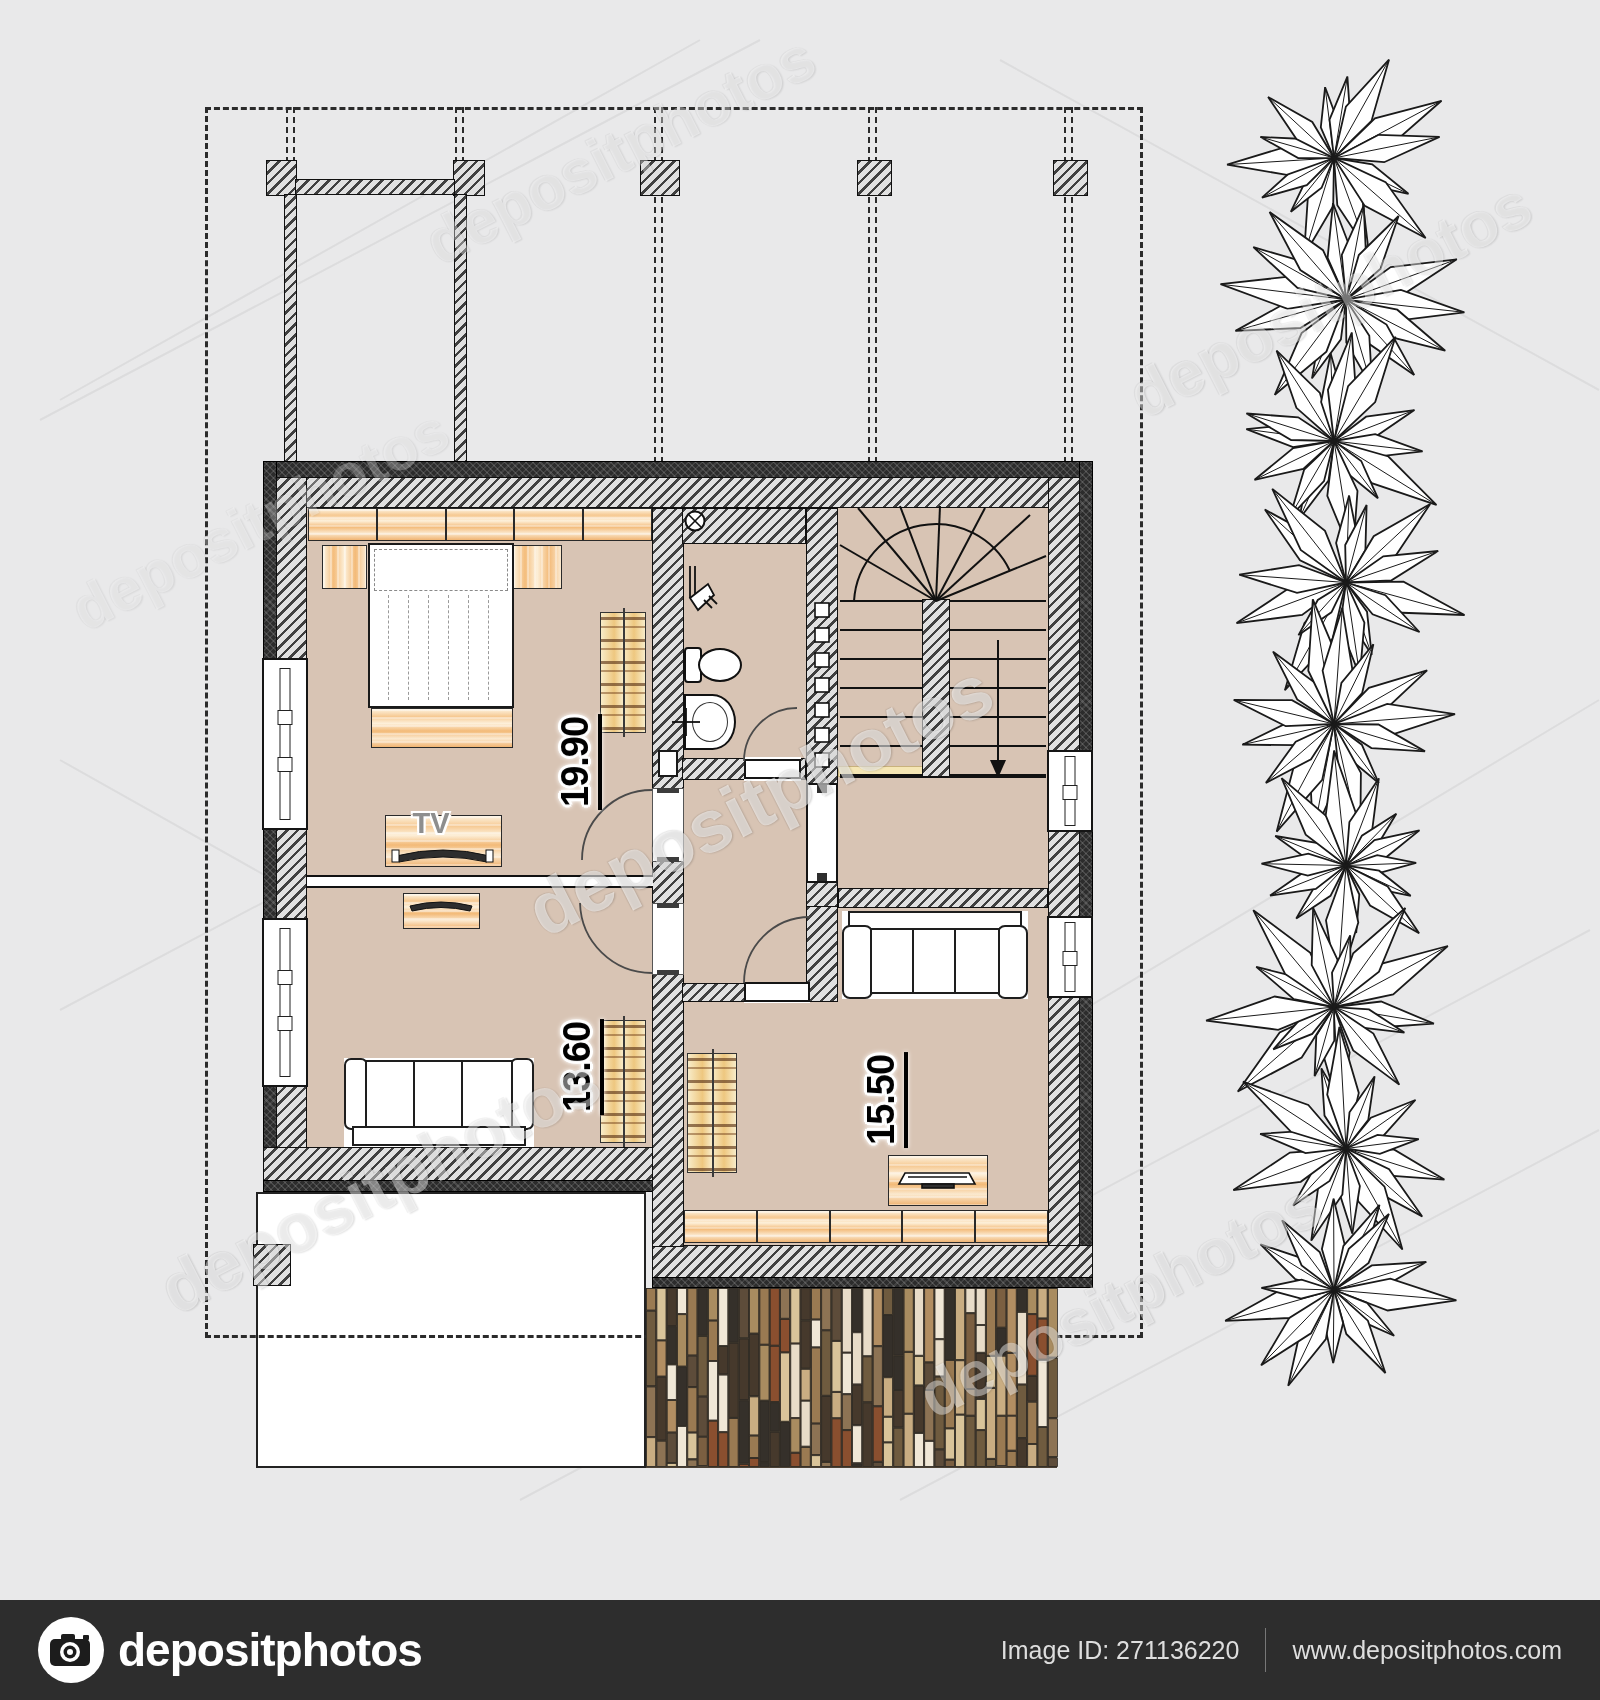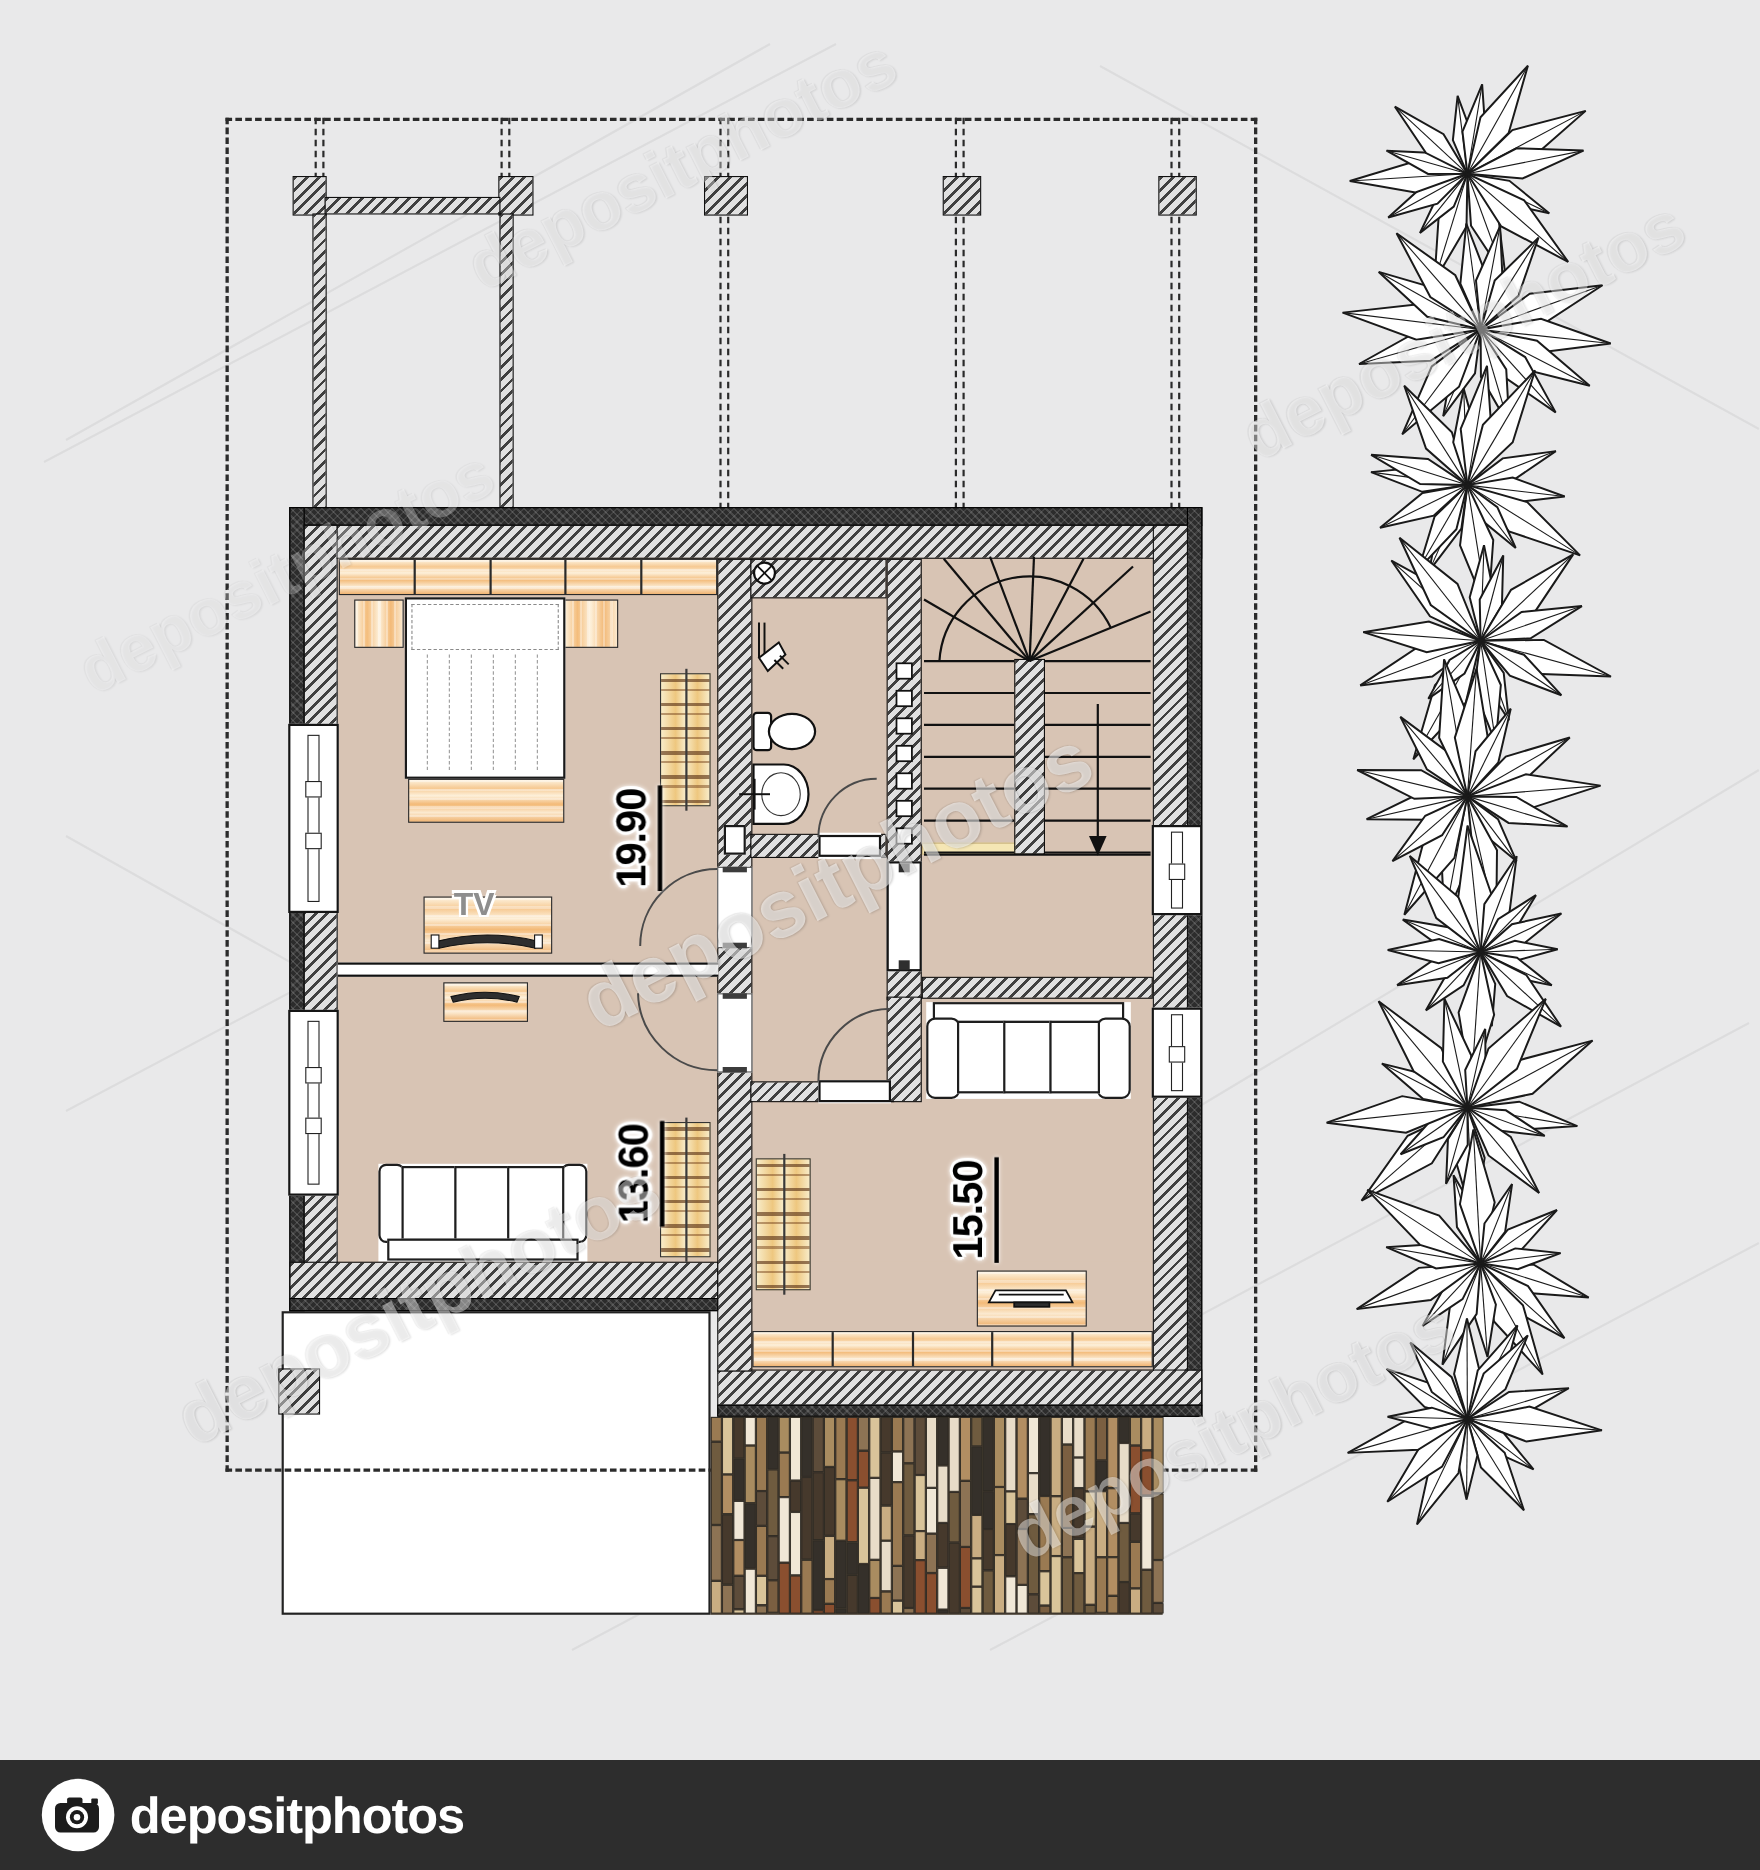--- a/index.html
+++ b/index.html
@@ -739,14 +739,19 @@
           <rect x="1" y="7" width="40" height="27" rx="5" fill="#1c1c1c"></rect>
           <rect x="12" y="2" width="14" height="8" rx="2" fill="#1c1c1c"></rect>
           <rect x="34" y="3" width="6" height="5" rx="1" fill="#1c1c1c"></rect>
           <circle cx="21" cy="20" r="10" fill="#fff"></circle>
           <circle cx="21" cy="20" r="6.5" fill="#1c1c1c"></circle>
           <circle cx="21" cy="20" r="3" fill="#fff"></circle>
         </svg>
       </div>
       <span class="brand">depositphotos</span>
     </div>
+    <div class="fright">
+      <span>Image ID: 271136220</span>
+      <span class="fdiv"></span>
+      <span>www.depositphotos.com</span>
+    </div>
   </div>
 </div>
 
 </body></html>

